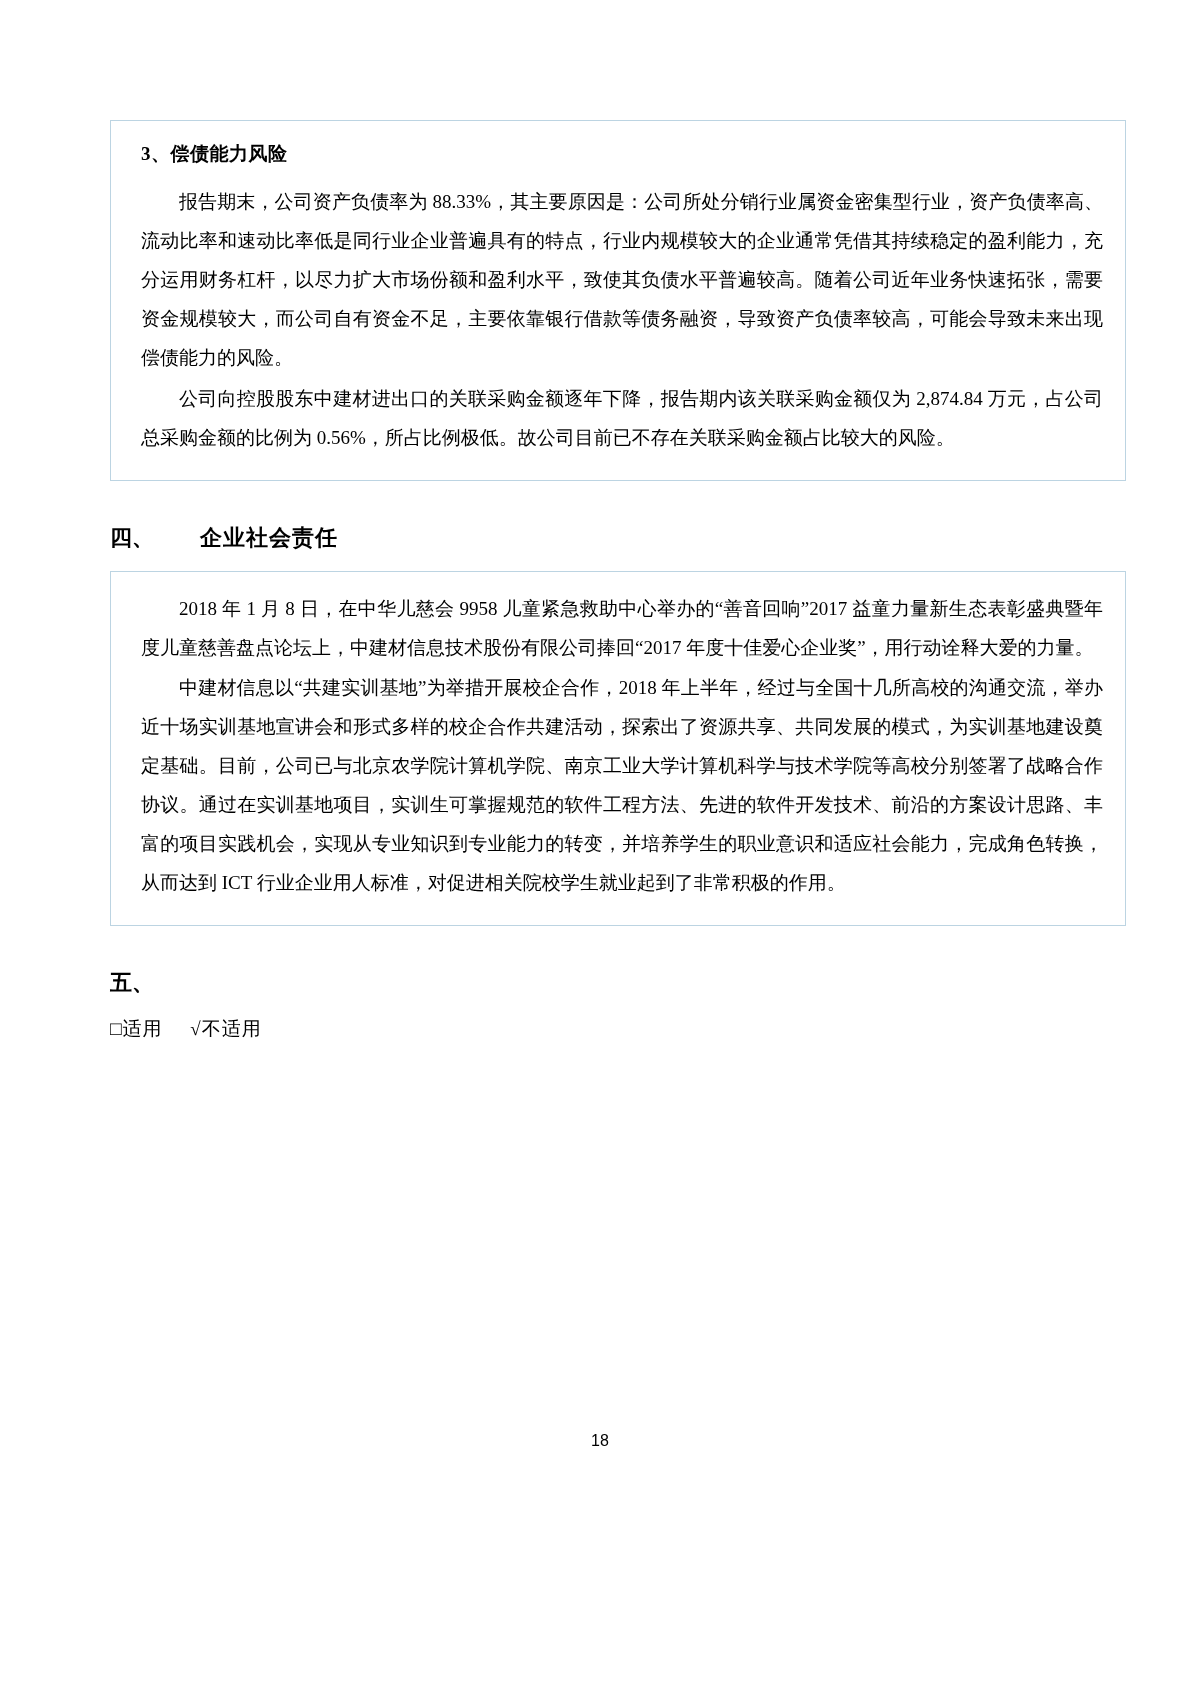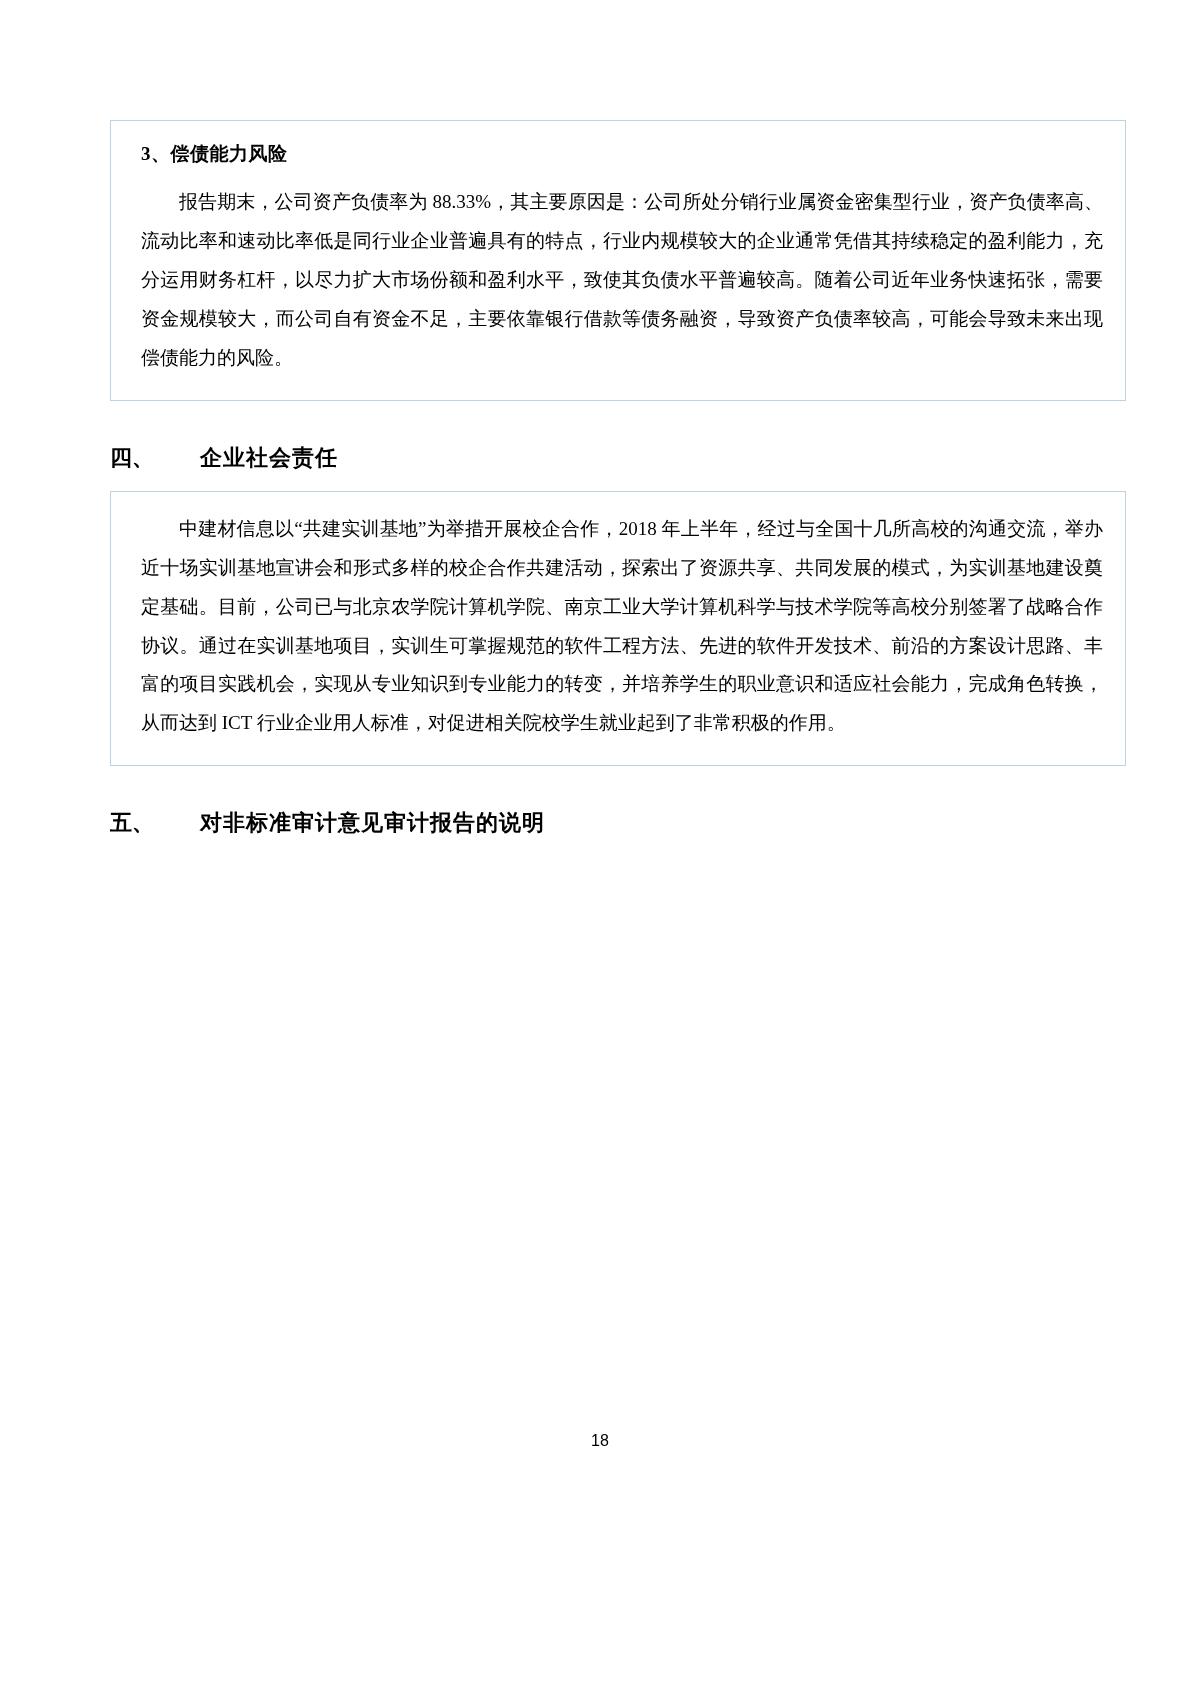--- a/index.html
+++ b/index.html
@@ -81,33 +81,38 @@
 </style>
 </head>
 <body>
 
 <div class="page">
   <div class="content">
 
     <div class="box first">
       <div class="sect-title">3、偿债能力风险</div>
       <p class="para">报告期末，公司资产负债率为 88.33%，其主要原因是：公司所处分销行业属资金密集型行业，资产负债率高、流动比率和速动比率低是同行业企业普遍具有的特点，行业内规模较大的企业通常凭借其持续稳定的盈利能力，充分运用财务杠杆，以尽力扩大市场份额和盈利水平，致使其负债水平普遍较高。随着公司近年业务快速拓张，需要资金规模较大，而公司自有资金不足，主要依靠银行借款等债务融资，导致资产负债率较高，可能会导致未来出现偿债能力的风险。</p>
+      <p class="para">公司向控股股东中建材进出口的关联采购金额逐年下降，报告期内该关联采购金额仅为 2,874.84 万元，占公司总采购金额的比例为 0.56%，所占比例极低。故公司目前已不存在关联采购金额占比较大的风险。</p>
     </div>
 
     <div class="heading">
       <span class="num">四、</span>
       <span class="txt">企业社会责任</span>
     </div>
 
     <div class="box">
+      <p class="para">2018 年 1 月 8 日，在中华儿慈会 9958 儿童紧急救助中心举办的“善音回响”2017 益童力量新生态表彰盛典暨年度儿童慈善盘点论坛上，中建材信息技术股份有限公司捧回“2017 年度十佳爱心企业奖”，用行动诠释大爱的力量。</p>
       <p class="para">中建材信息以“共建实训基地”为举措开展校企合作，2018 年上半年，经过与全国十几所高校的沟通交流，举办近十场实训基地宣讲会和形式多样的校企合作共建活动，探索出了资源共享、共同发展的模式，为实训基地建设奠定基础。目前，公司已与北京农学院计算机学院、南京工业大学计算机科学与技术学院等高校分别签署了战略合作协议。通过在实训基地项目，实训生可掌握规范的软件工程方法、先进的软件开发技术、前沿的方案设计思路、丰富的项目实践机会，实现从专业知识到专业能力的转变，并培养学生的职业意识和适应社会能力，完成角色转换，从而达到 ICT 行业企业用人标准，对促进相关院校学生就业起到了非常积极的作用。</p>
     </div>
 
     <div class="heading">
       <span class="num">五、</span>
-      <span class="txt">对非标准审计意见审计报告的说明</span>
     </div>
 
+    <div class="choice">
+      <span class="chk">□适用</span>
+      <span class="tick">√不适用</span>
+    </div>
 
   </div>
 
   <div class="pagenum">18</div>
 </div>
 
 </body></html>

